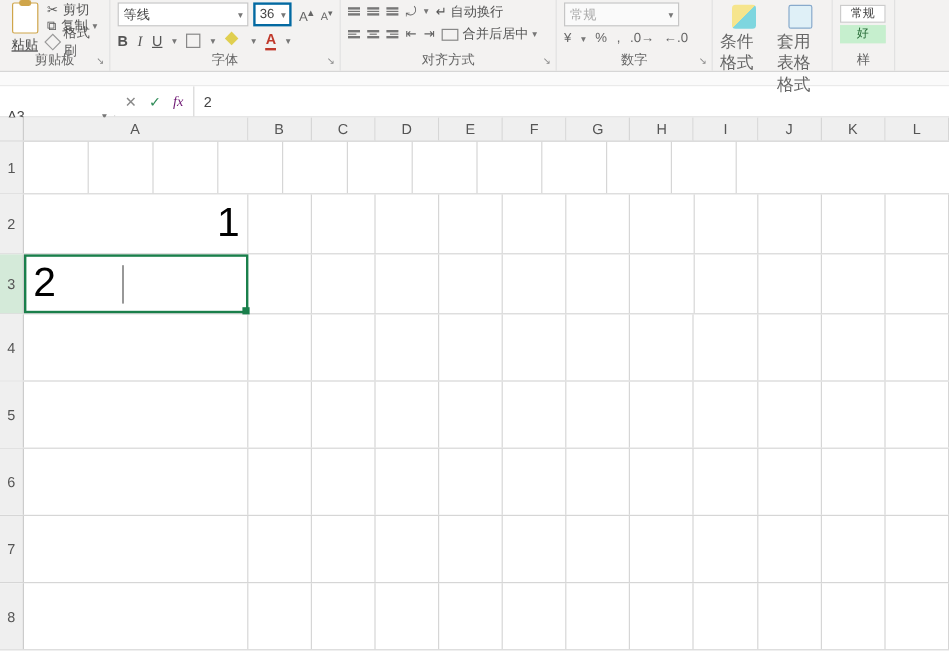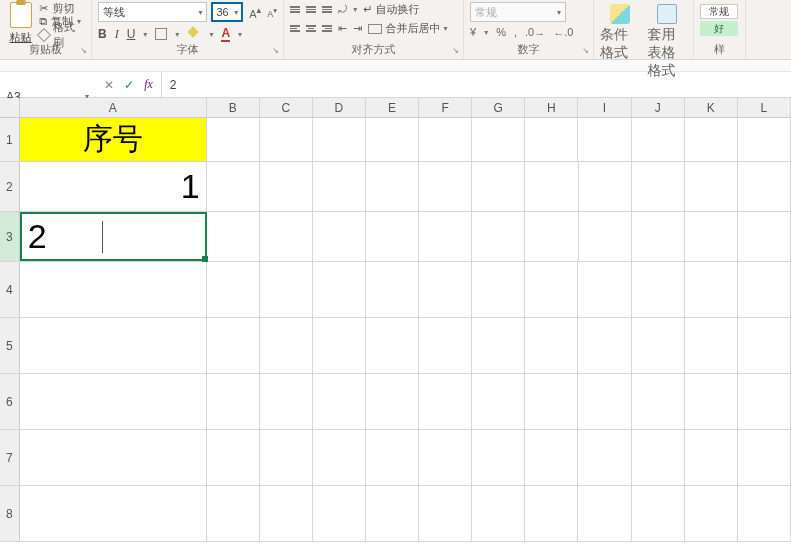--- a/index.html
+++ b/index.html
@@ -278,21 +278,20 @@
     <div class="col-h col-other">H</div>
     <div class="col-h col-other">I</div>
     <div class="col-h col-other">J</div>
     <div class="col-h col-other">K</div>
     <div class="col-h col-other">L</div>
   </div>
 
   <div class="rows">
     <div class="row-wrap r1">
       <div class="row-h">1</div>
-      <div class="cell cell-A header-cell">序号</div>
       <div class="cell cell-other"></div>
         <div class="cell cell-other"></div>
         <div class="cell cell-other"></div>
         <div class="cell cell-other"></div>
         <div class="cell cell-other"></div>
         <div class="cell cell-other"></div>
         <div class="cell cell-other"></div>
         <div class="cell cell-other"></div>
         <div class="cell cell-other"></div>
         <div class="cell cell-other"></div>

